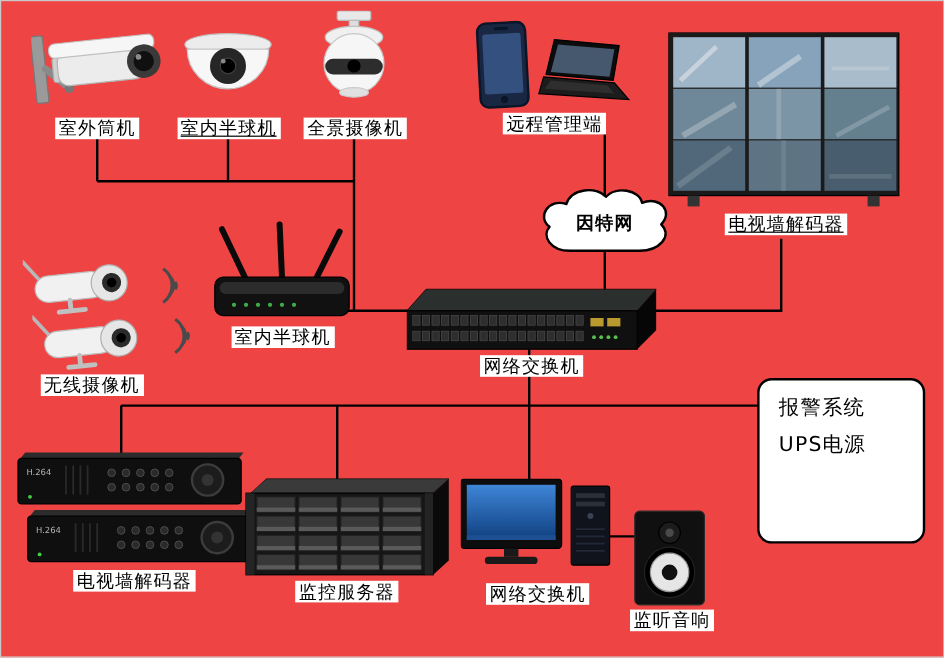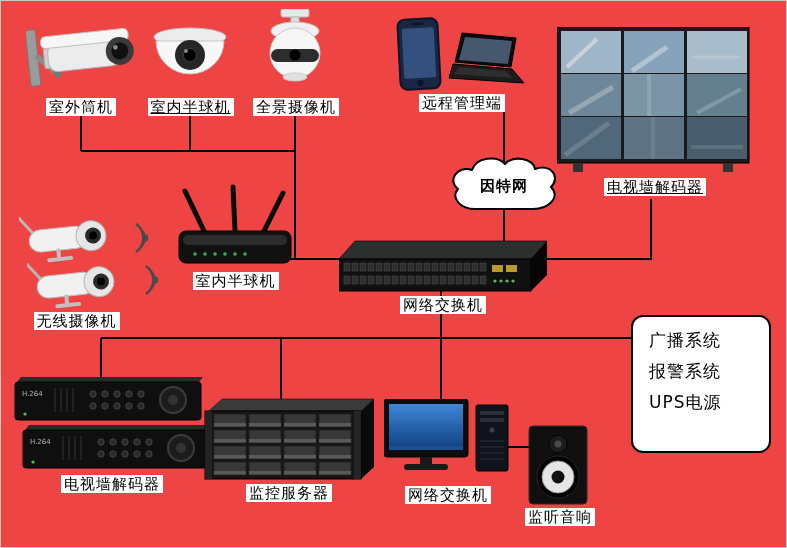--- a/index.html
+++ b/index.html
@@ -252,21 +252,20 @@
         <circle cx="156" cy="48" r="1.6"></circle>
           <circle cx="162" cy="48" r="1.6"></circle>
           <circle cx="168" cy="48" r="1.6"></circle>
           <circle cx="174" cy="48" r="1.6"></circle>
       </g>
     </svg>
     <div class="lbl"><span>网络交换机</span></div>
   </div>
 
   <div class="sidebox">
-    <div class="item">广播系统</div>
     <div class="item">报警系统</div>
     <div class="item">UPS电源</div>
   </div>
 
   <div class="node" style="left:12px;top:373px;width:198px;">
     <div style="position:relative;height:98px;">
       <svg class="gfx abs" style="left:0;top:0;" width="190" height="50" viewBox="0 0 190 50">
         <polygon points="4,8 186,8 190,3 8,3" fill="#2b2b2b"></polygon>
         <rect x="2" y="8" width="186" height="38" rx="3" fill="#0f0f0f" stroke="#000"></rect>
         <text x="9" y="22" font-size="7" fill="#b5b5b5">H.264</text>

